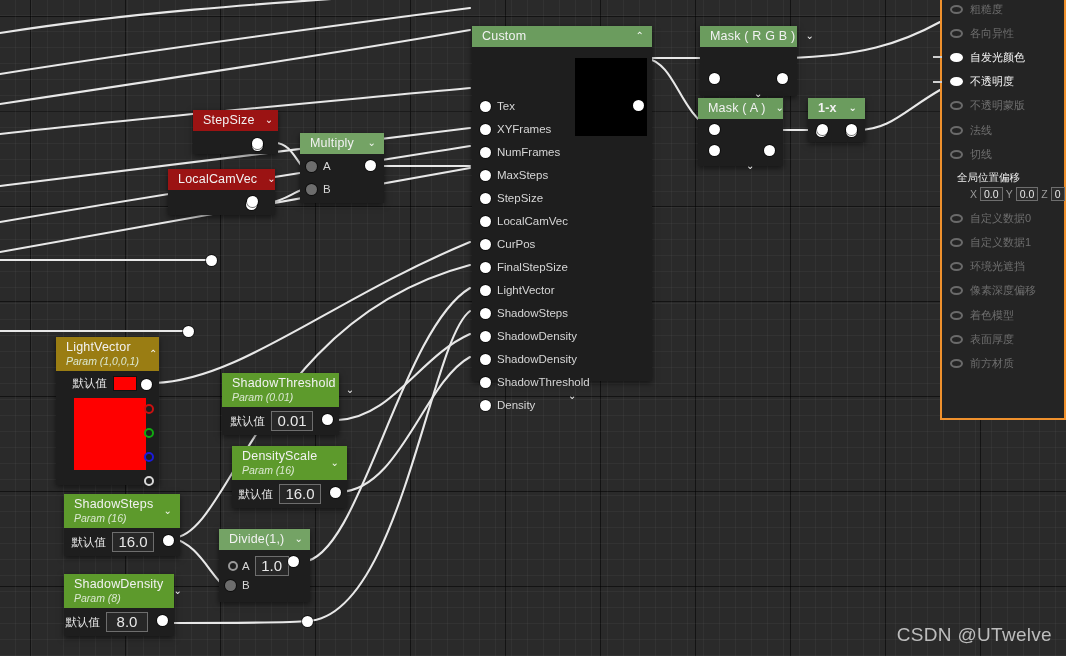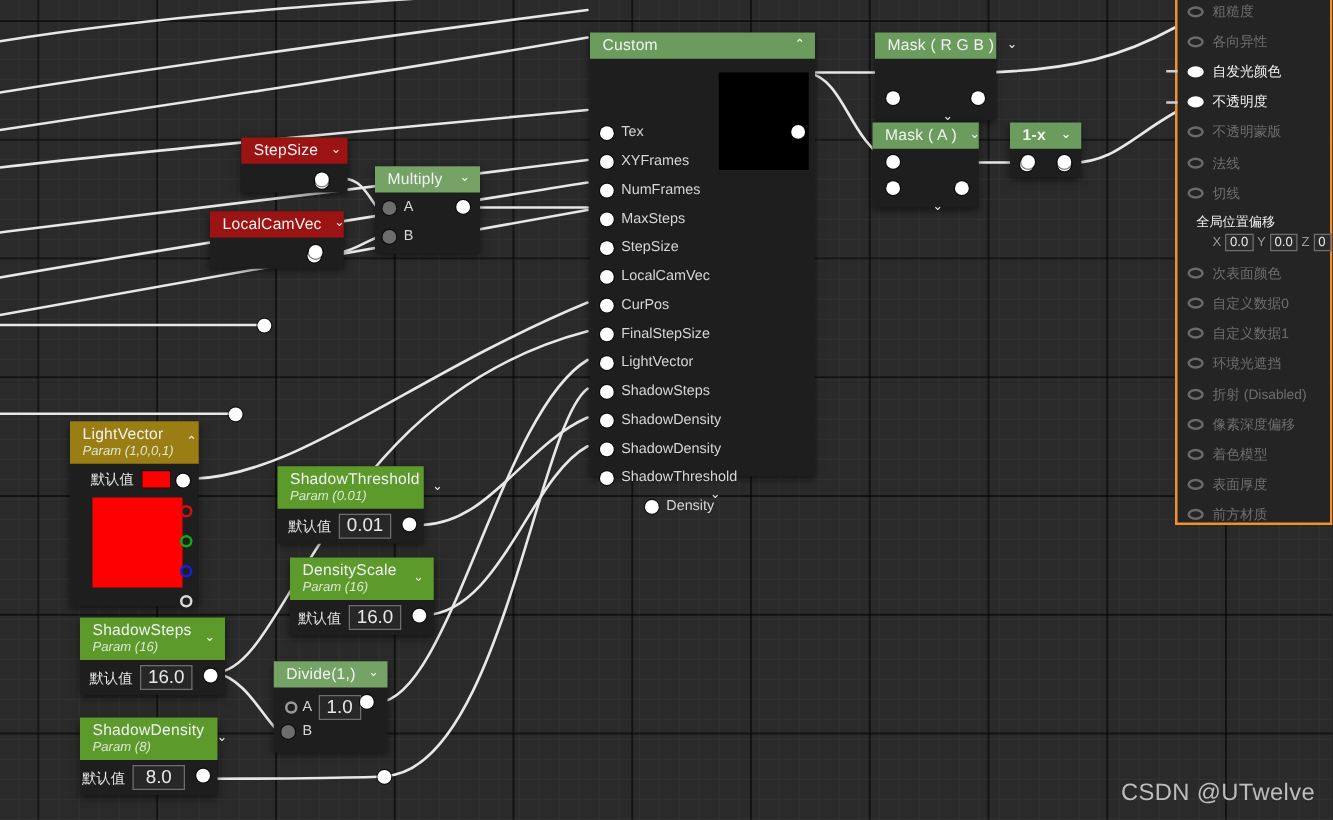--- a/index.html
+++ b/index.html
@@ -189,21 +189,21 @@
       <span class="lbl">ShadowDensity</span>
     </div>
     <div class="prow" style="left:8px;top:306px;">
       <span class="pin"></span>
       <span class="lbl">ShadowDensity</span>
     </div>
     <div class="prow" style="left:8px;top:329px;">
       <span class="pin"></span>
       <span class="lbl">ShadowThreshold</span>
     </div>
-    <div class="prow" style="left:8px;top:352px;margin-left:36px;">
+    <div class="prow" style="left:8px;top:352px;">
       <span class="pin"></span>
       <span class="lbl">Density</span>
     </div>
 
     <span class="pin" style="left:161px;top:53px;"></span>
     <div class="caret" style="position:absolute;left:86px;top:344px;">⌄</div>
   </div>
 </div>
 
 <div class="node" id="n-maskrgb" style="left:700px;top:26px;width:97px;height:70px;">
@@ -440,40 +440,32 @@
       <span class="axbox">0.0</span>
       <span>Y</span>
       <span class="axbox">0.0</span>
       <span>Z</span>
       <span class="axbox">0</span>
     </div>
   </div>
 
   <div class="drow">
     <span class="dot"></span>
-    <span class="dtxt">次表面颜色</span>
-  </div>
-  <div class="drow">
-    <span class="dot"></span>
     <span class="dtxt">自定义数据0</span>
   </div>
   <div class="drow">
     <span class="dot"></span>
     <span class="dtxt">自定义数据1</span>
   </div>
   <div class="drow">
     <span class="dot"></span>
     <span class="dtxt">环境光遮挡</span>
   </div>
   <div class="drow">
     <span class="dot"></span>
-    <span class="dtxt">折射 (Disabled)</span>
-  </div>
-  <div class="drow">
-    <span class="dot"></span>
     <span class="dtxt">像素深度偏移</span>
   </div>
   <div class="drow">
     <span class="dot"></span>
     <span class="dtxt">着色模型</span>
   </div>
   <div class="drow">
     <span class="dot"></span>
     <span class="dtxt">表面厚度</span>
   </div>

